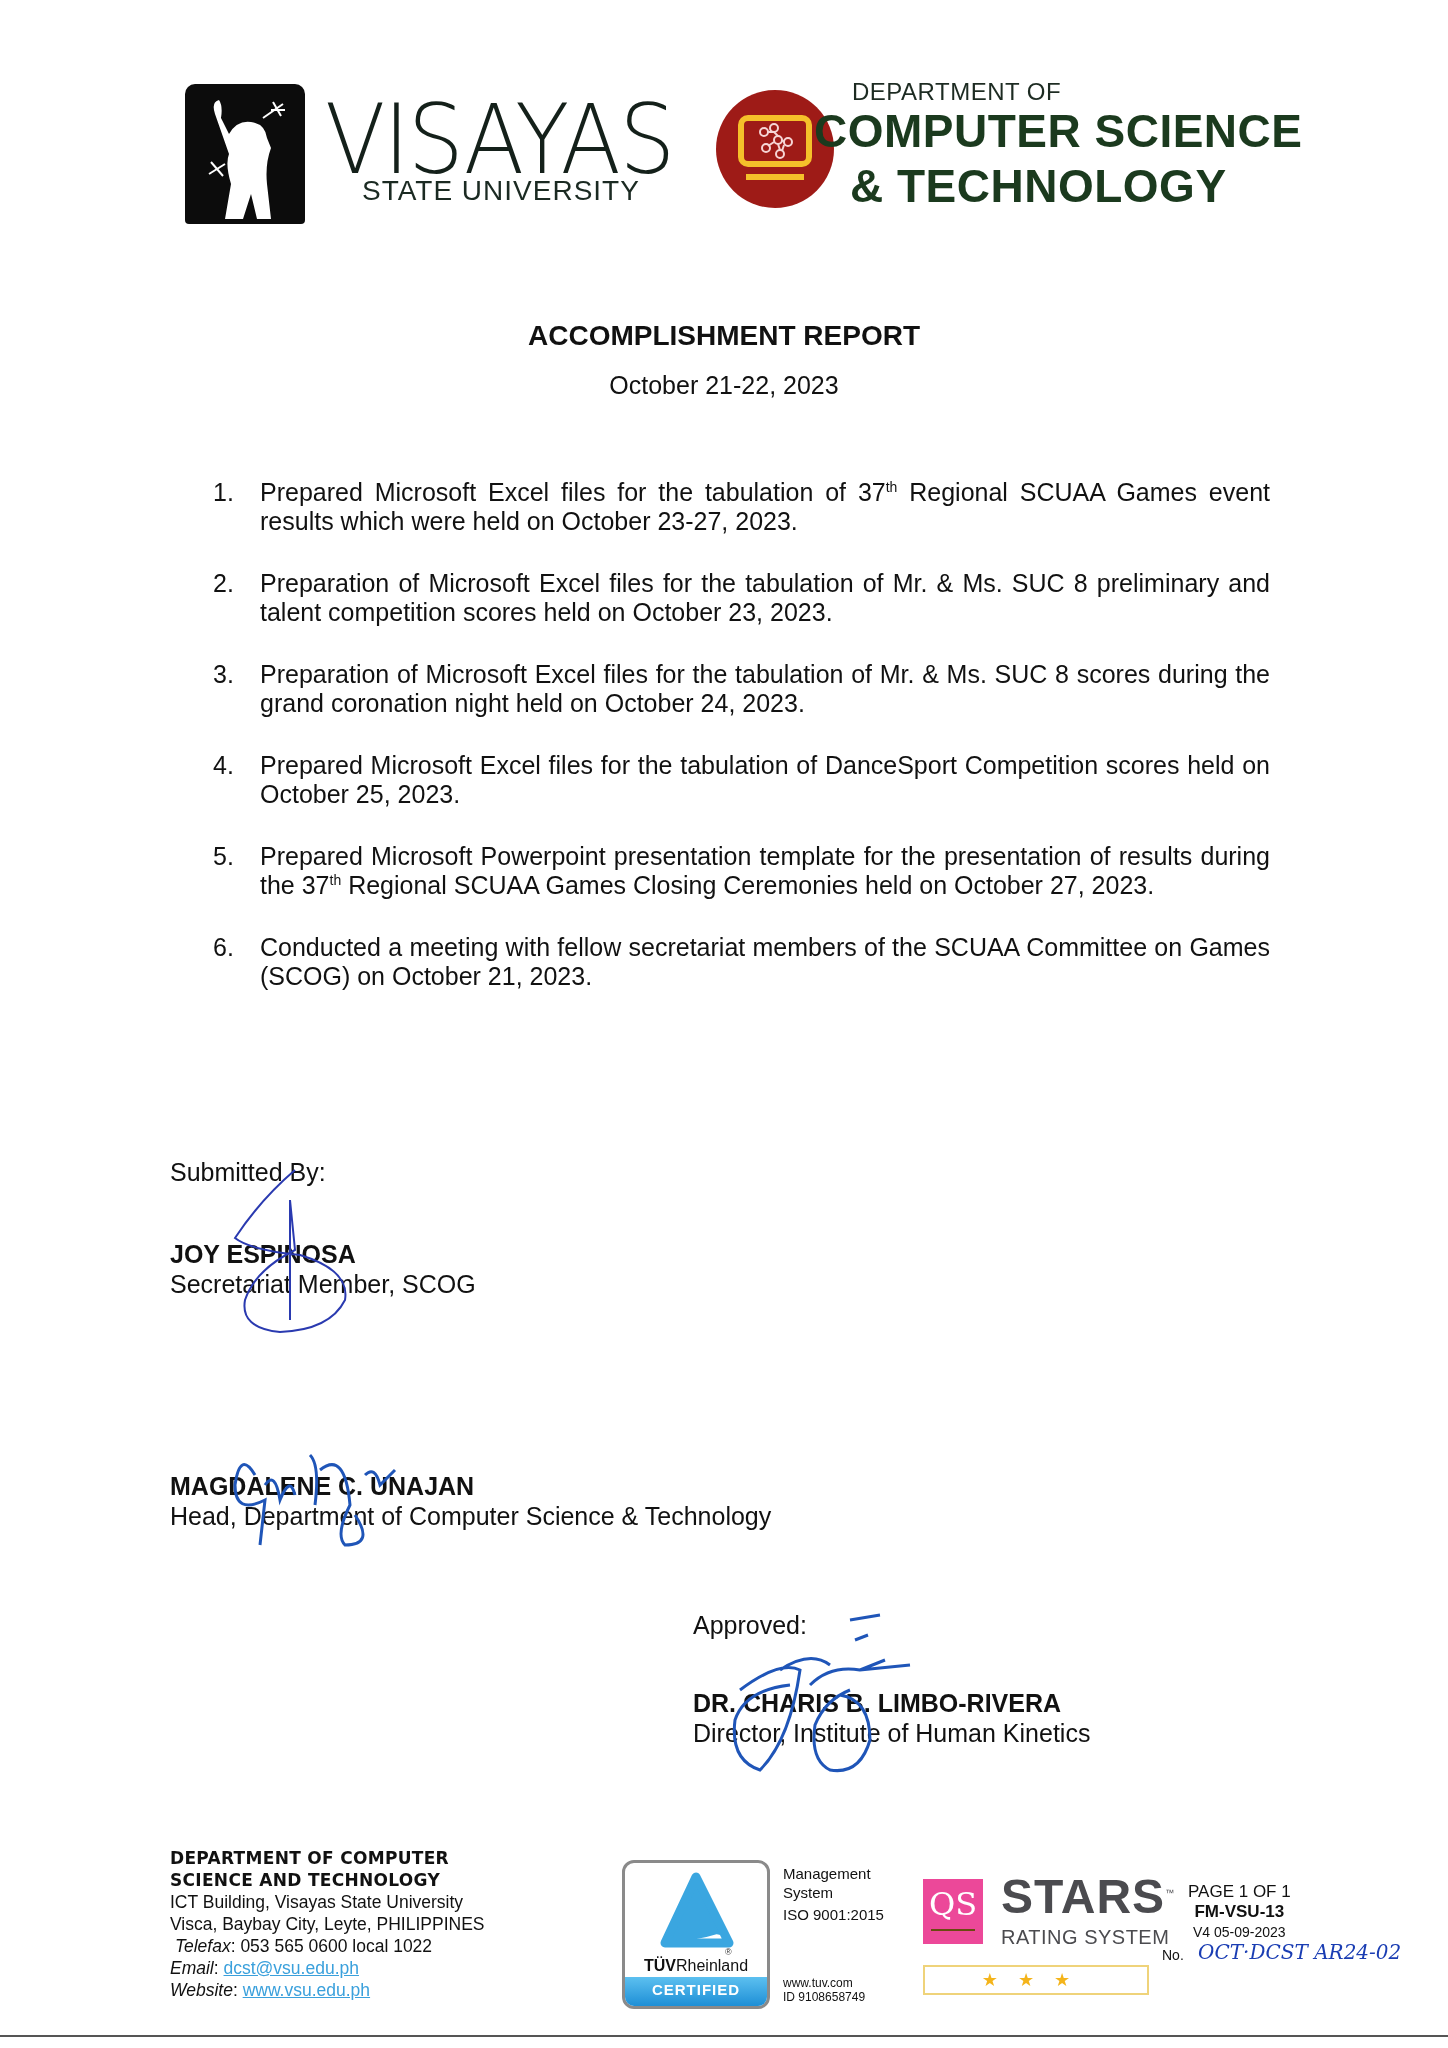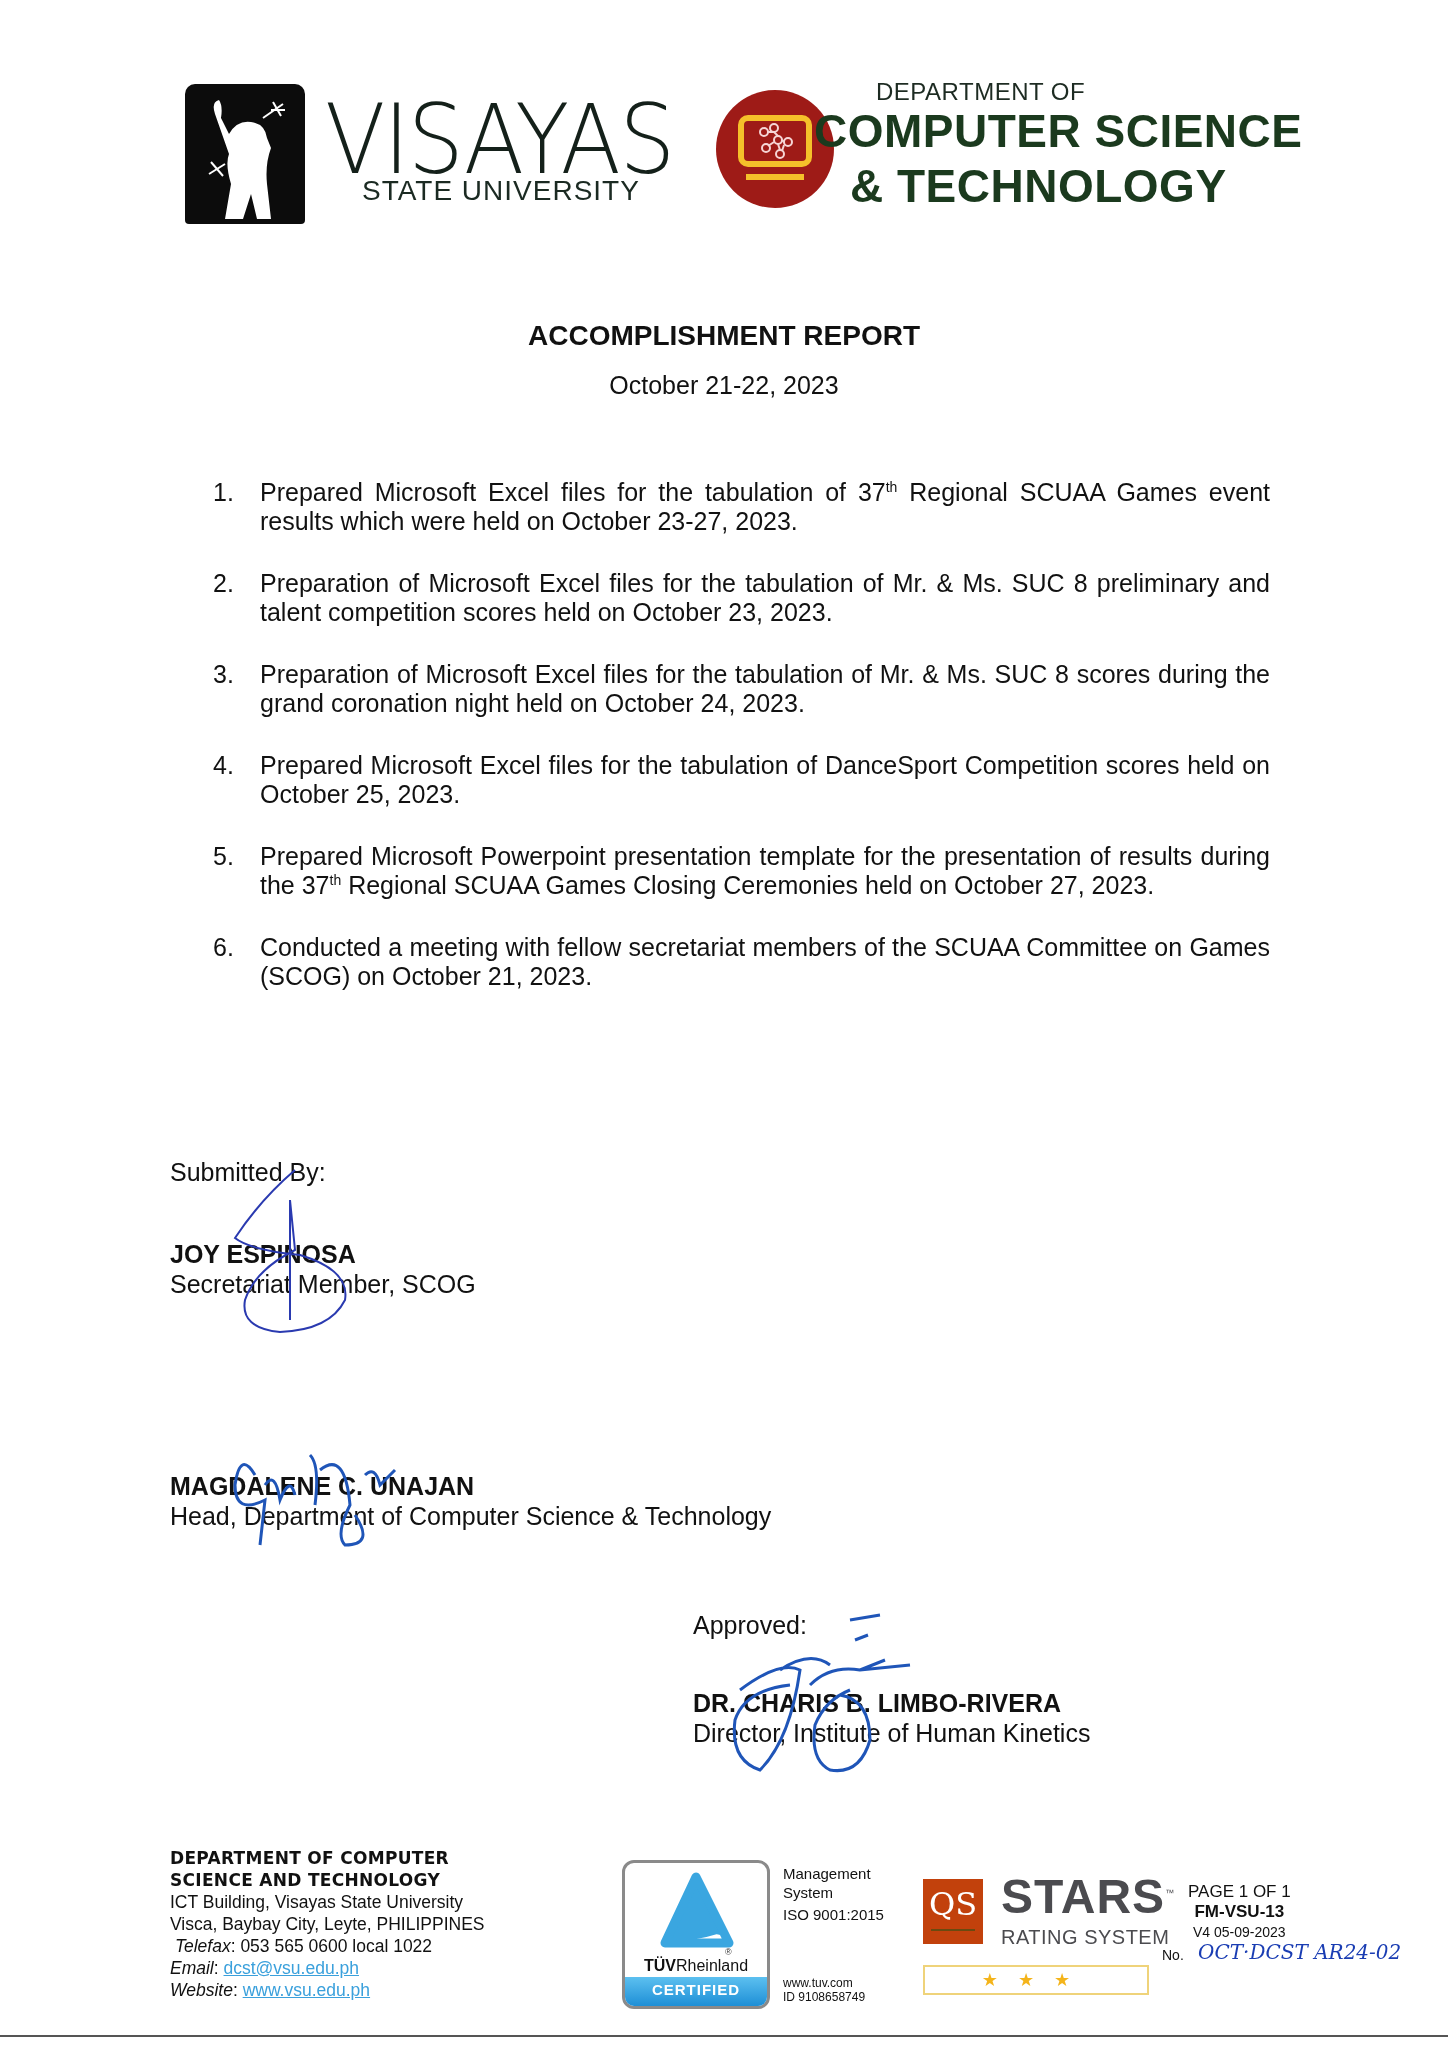--- a/index.html
+++ b/index.html
@@ -8,21 +8,21 @@
   .abs { position: absolute; }
 
   
   .vsu-mark { left: 185px; top: 84px; width: 120px; height: 140px; background: #0c0c0c;
               border-radius: 10px 10px 4px 4px; overflow: hidden; }
   .vsu-word { left: 325px; top: 92px; font-family: "DejaVu Sans", sans-serif; font-weight: 300;
               font-size: 96px; letter-spacing: -2px; color: #14201a; line-height: 1; transform: scaleX(0.92); transform-origin: left; }
   .vsu-sub { left: 362px; top: 175px; font-size: 28px; letter-spacing: 1px; color: #1b2a22; }
 
   .dept-circle { left: 716px; top: 90px; width: 118px; height: 118px; border-radius: 50%; background: #9e1b17; }
-  .dept-of { left: 852px; top: 78px; font-size: 24px; color: #1d2b22; letter-spacing: 0.5px; margin-left: 24px; }
+  .dept-of { left: 852px; top: 78px; font-size: 24px; color: #1d2b22; letter-spacing: 0.5px; }
   .dept-cs { left: 814px; top: 108px; font-size: 46px; font-weight: bold; color: #1b3a1e; line-height: 1; letter-spacing: 0.5px; }
   .dept-tech { left: 850px; top: 163px; font-size: 46px; font-weight: bold; color: #1b3a1e; line-height: 1; letter-spacing: 0.5px; }
 
   
   .title { left: 0; width: 1448px; top: 320px; text-align: center; font-size: 28px; font-weight: bold; }
   .subtitle { left: 0; width: 1448px; top: 371px; text-align: center; font-size: 25px; font-weight: normal; }
 
   
   .list { left: 213px; top: 478px; width: 1057px; }
   .item { position: relative; padding-left: 47px; font-size: 25px; line-height: 29px; margin-bottom: 33px;
@@ -35,21 +35,21 @@
   .sig-name { font-weight: bold; }
   .signature { position: absolute; pointer-events: none; }
 
   
   .foot-addr { left: 170px; top: 1847px; font-size: 17.5px; line-height: 22px; }
   .foot-addr .bold { font-weight: bold; font-family: "DejaVu Sans", sans-serif; font-size: 17px; letter-spacing: 0.3px; }
   .foot-addr a { color: #3aa0dc; text-decoration: underline; }
   .tuv-box { left: 622px; top: 1860px; width: 142px; height: 143px; border: 3px solid #8a8a8a; border-radius: 12px; background: #fff; overflow: hidden; }
   .tuv-text { left: 783px; top: 1864px; font-size: 15px; line-height: 19px; }
   .tuv-url { left: 783px; top: 1976px; font-size: 12px; line-height: 14px; }
-  .qs-box { left: 923px; top: 1879px; width: 60px; height: 65px; background: #c2410c; color: #fff; }
+  .qs-box { left: 923px; top: 1879px; width: 60px; height: 65px; background: #ec4899; color: #fff; }
   .stars-word { left: 1001px; top: 1873px; font-size: 48px; font-weight: bold; color: #4b4b4f; line-height: 1; letter-spacing: 1px; }
   .stars-sub { left: 1001px; top: 1926px; font-size: 20px; color: #4b4b4f; letter-spacing: 0.5px; }
   .stars-bar { left: 923px; top: 1965px; width: 222px; height: 26px; border: 2px solid #efd37a; text-align: center; color: #f4b41a; font-size: 18px; line-height: 26px; letter-spacing: 20px; }
   .page-info { left: 1188px; top: 1882px; font-size: 17px; line-height: 20px; text-align: center; }
   .page-no-label { left: 1162px; top: 1947px; font-size: 14px; }
   .page-no-value { left: 1198px; top: 1940px; font-size: 20px; color: #1a3db3; font-family: "DejaVu Serif", serif; font-style: italic; }
   .bottom-rule { left: 0; top: 2035px; width: 1448px; height: 2px; background: #555; }
 </style>
 </head>
 <body>

